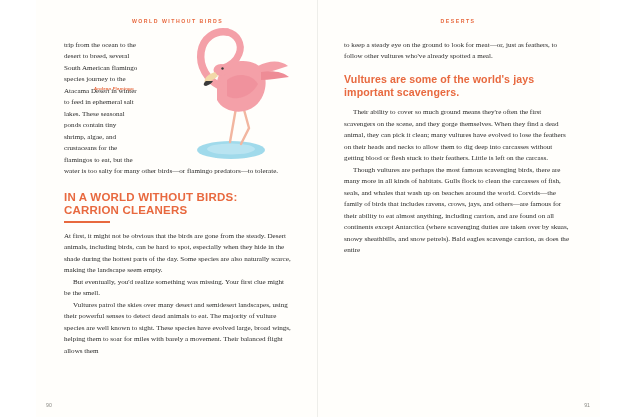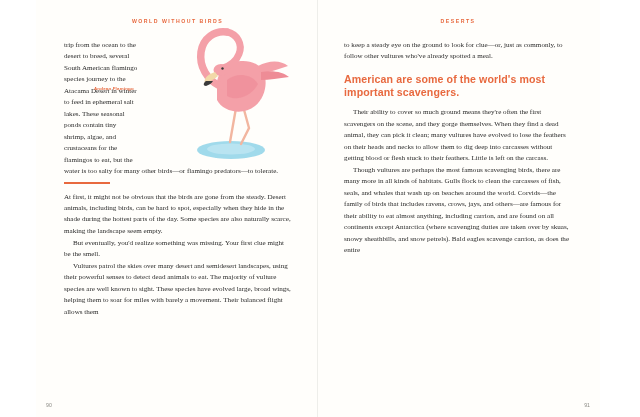--- a/index.html
+++ b/index.html
@@ -158,39 +158,40 @@
       </svg>
     </div>
     <div class="caption">Andean Flamingo</div>
 
     <div class="body-text">
       <p>trip from the ocean to the desert to breed, several South American flamingo species journey to the Atacama Desert in winter to feed in ephemeral salt lakes. These seasonal ponds contain tiny shrimp, algae, and crustaceans for the flamingos to eat, but the water is too salty for many other birds—or flamingo predators—to tolerate.</p>
     </div>
 
     <div class="clearfloat"></div>
 
+    <h2 class="section-head">IN A WORLD WITHOUT BIRDS: CARRION CLEANERS</h2>
     <div class="rule"></div>
 
     <div class="body-text">
       <p>At first, it might not be obvious that the birds are gone from the steady. Desert animals, including birds, can be hard to spot, especially when they hide in the shade during the hottest parts of the day. Some species are also naturally scarce, making the landscape seem empty.</p>
       <p class="indent">But eventually, you'd realize something was missing. Your first clue might be the smell.</p>
       <p class="indent">Vultures patrol the skies over many desert and semidesert landscapes, using their powerful senses to detect dead animals to eat. The majority of vulture species are well known to sight. These species have evolved large, broad wings, helping them to soar for miles with barely a movement. Their balanced flight allows them</p>
     </div>
 
     <div class="folio left">90</div>
   </div>
 
   <div class="page right">
     <div class="running-head">DESERTS</div>
 
     <div class="body-text">
-      <p>to keep a steady eye on the ground to look for clue—or, just as commonly, to follow other vultures who've already spotted a meal.</p>
+      <p>to keep a steady eye on the ground to look for meat—or, just as feathers, to follow other vultures who've already spotted a meal.</p>
     </div>
 
-    <h2 class="sub-head">American are some of the world's most important scavengers.</h2>
+    <h2 class="sub-head">Vultures are some of the world's jays important scavengers.</h2>
 
     <div class="body-text">
       <p class="indent">Their ability to cover so much ground means they're often the first scavengers on the scene, and they gorge themselves. When they find a dead animal, they can pick it clean; many vultures have evolved to lose the feathers on their heads and necks to allow them to dig deep into carcasses without getting blood or flesh stuck to their feathers. Little is left on the carcass.</p>
       <p class="indent">Though vultures are perhaps the most famous scavenging birds, there are many more in all kinds of habitats. Gulls flock to clean the carcasses of fish, seals, and whales that wash up on beaches around the world. Corvids—the family of birds that includes ravens, crows, jays, and others—are famous for their ability to eat almost anything, including carrion, and are found on all continents except Antarctica (where scavenging duties are taken over by skuas, snowy sheathbills, and snow petrels). Bald eagles scavenge carrion, as does the entire</p>
     </div>
 
     <div class="folio right">91</div>
   </div>
 
 </div>

